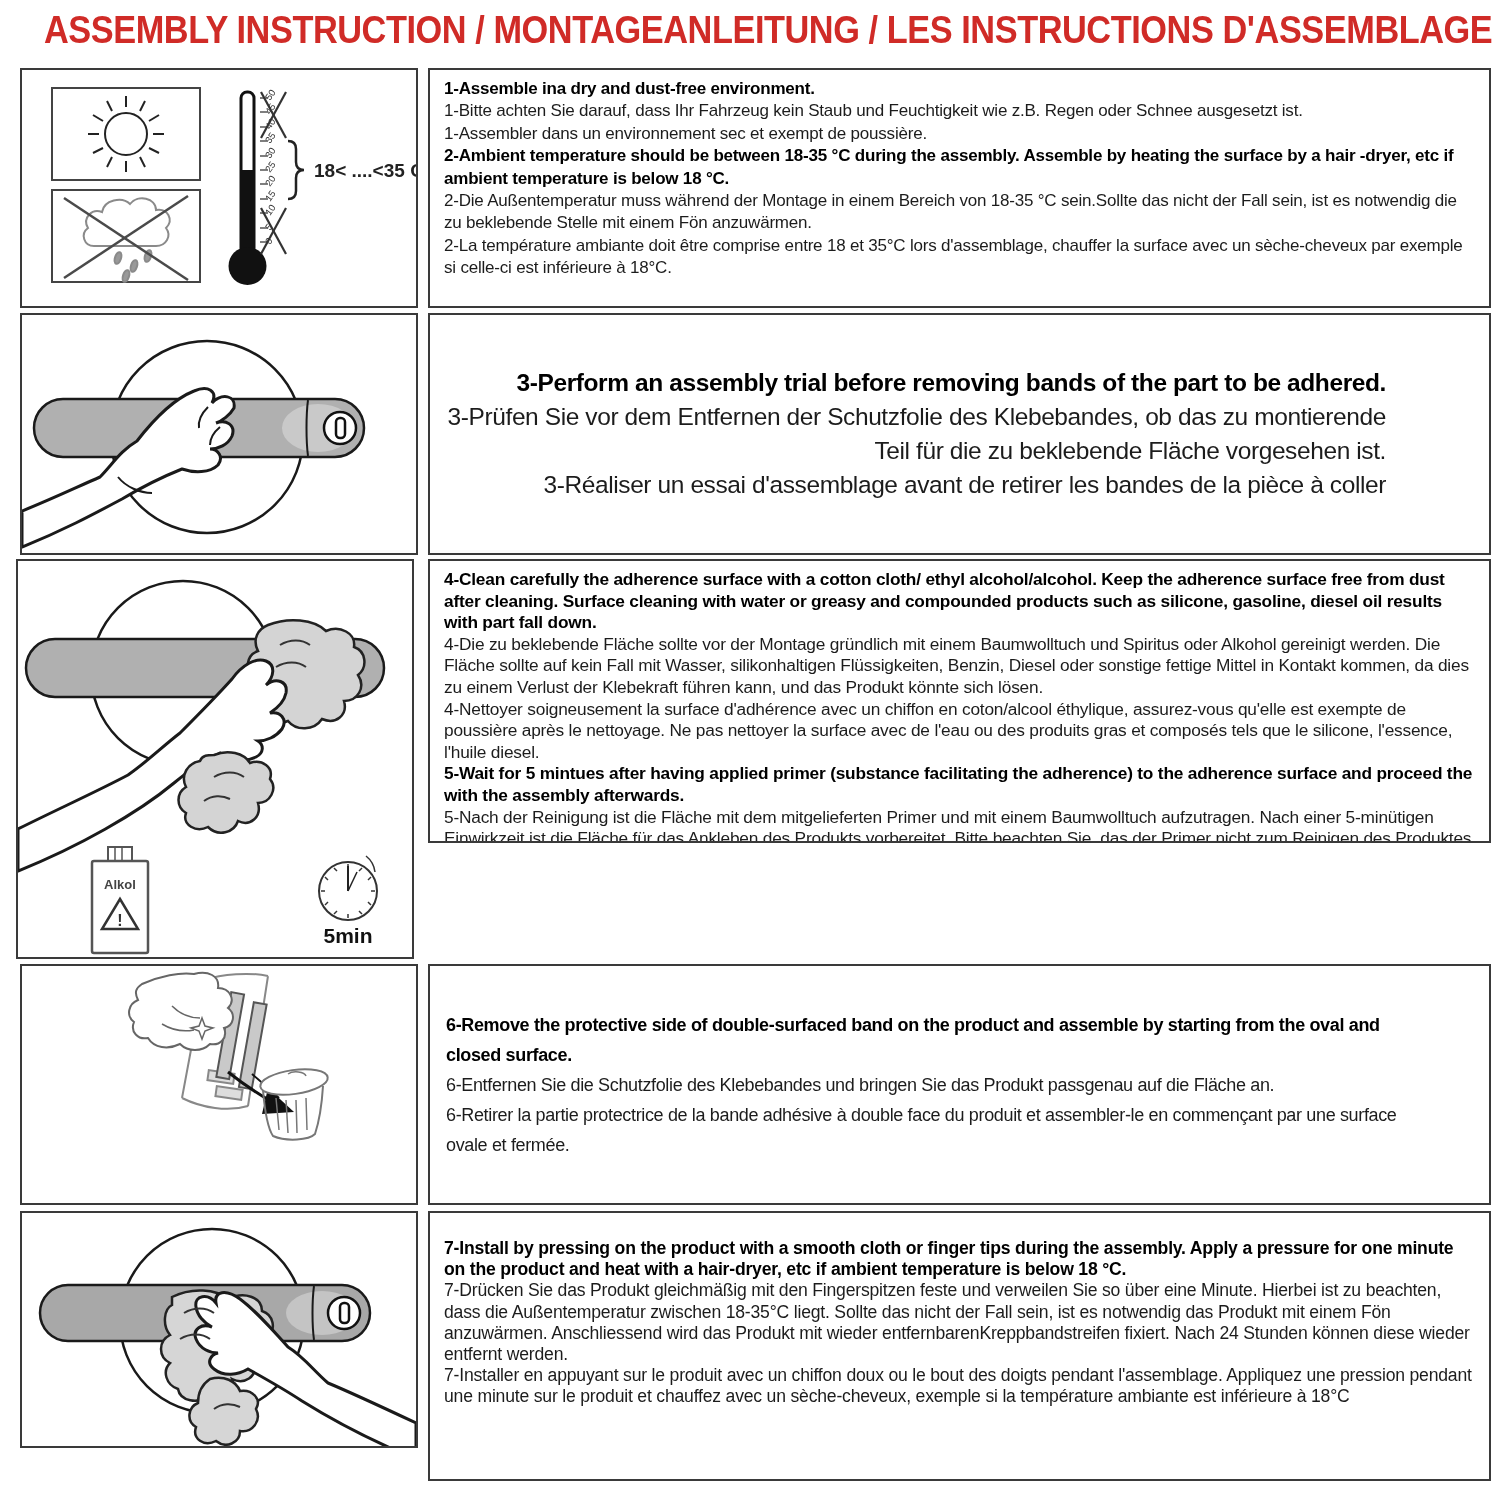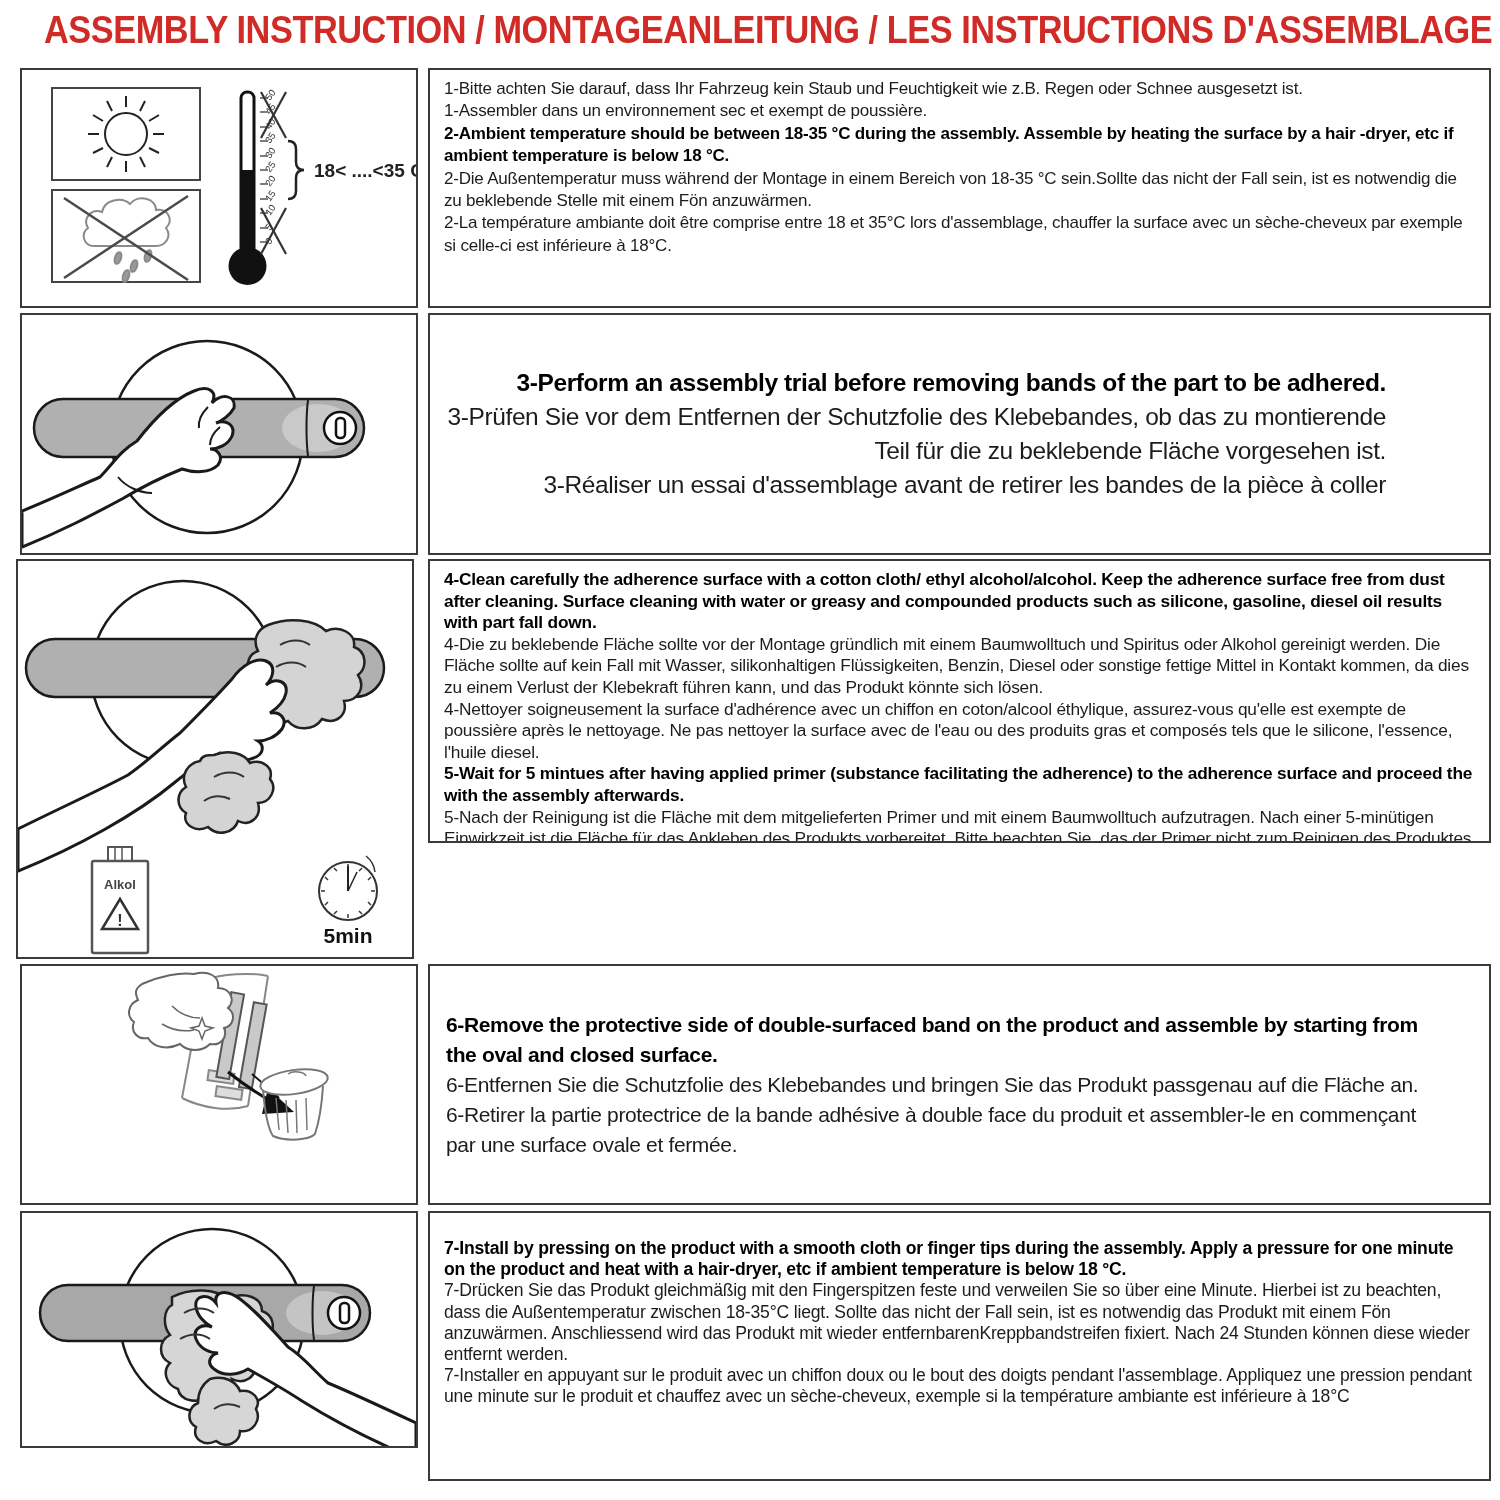--- a/index.html
+++ b/index.html
@@ -13,21 +13,21 @@
   .txt p{margin:0;letter-spacing:-.2px;}
   .txt .b{font-weight:bold;color:#000;}
   .gap{margin-top:20px;}
   
   .t1{padding:8px 14px;font-size:17px;line-height:22.4px;}
   .t2{display:flex;flex-direction:column;justify-content:center;padding:0 16px;
       font-size:24.5px;line-height:34px;}
   .t2 p{max-width:940px;letter-spacing:-.4px;text-align:right;}
   .t3{padding:8px 14px;font-size:17.3px;line-height:21.6px;}
   .t4{display:flex;flex-direction:column;justify-content:center;padding:0 16px;
-      font-size:21px;line-height:30px;}
+      font-size:18px;line-height:30px;}
   .t4 p{max-width:990px;letter-spacing:-.35px;}
   .t5{padding:25px 14px 0;font-size:17.6px;line-height:21.2px;}
   
   #il1{left:20px;top:68px;width:398px;height:240px;}
   #tx1{left:428px;top:68px;width:1063px;height:240px;}
   #il2{left:20px;top:313px;width:398px;height:242px;}
   #tx2{left:428px;top:313px;width:1063px;height:242px;}
   #il3{left:16px;top:559px;width:398px;height:400px;}
   #tx3{left:428px;top:559px;width:1063px;height:284px;}
   #il4{left:20px;top:964px;width:398px;height:241px;}
@@ -115,20 +115,21 @@
       </g>
       <g stroke="#333" stroke-width="2.2">
         <line x1="239" y1="138" x2="264" y2="184"></line>
           <line x1="264" y1="138" x2="239" y2="184"></line>
       </g>
       <path fill="none" stroke="#222" stroke-width="2.5" d="M266,71 Q274,71 274,79 L274,92 Q274,100 282,100 Q274,100 274,108 L274,121 Q274,129 266,129"></path>
       <text x="292" y="107" font-size="19" font-weight="600" fill="#222">18&lt; ....&lt;35 C</text>
     </svg>
   </div>
   <div class="box txt t1" id="tx1">
+    <p class="b">1-Assemble ina dry and dust-free environment.</p>
     <p>1-Bitte achten Sie darauf, dass Ihr Fahrzeug kein Staub und Feuchtigkeit wie z.B. Regen oder Schnee ausgesetzt ist.</p>
     <p>1-Assembler dans un environnement sec et exempt de poussière.</p>
     <p class="b gap">2-Ambient temperature should be between 18-35 °C  during the assembly. Assemble by heating the surface by a hair -dryer, etc if ambient temperature is below 18 °C.</p>
     <p>2-Die Außentemperatur muss während der Montage in einem Bereich von 18-35 °C  sein.Sollte das nicht der Fall sein, ist es notwendig die zu beklebende Stelle mit einem Fön anzuwärmen.</p>
     <p>2-La température ambiante doit être comprise entre 18 et 35°C lors d'assemblage, chauffer la surface avec un sèche-cheveux par exemple si celle-ci est inférieure à 18°C.</p>
   </div>
 
   <div class="box illus" id="il2">
     <svg width="394" height="238" viewBox="0 0 394 238">
       <circle cx="185" cy="122" r="96" fill="#fff" stroke="#1a1a1a" stroke-width="2.5"></circle>

